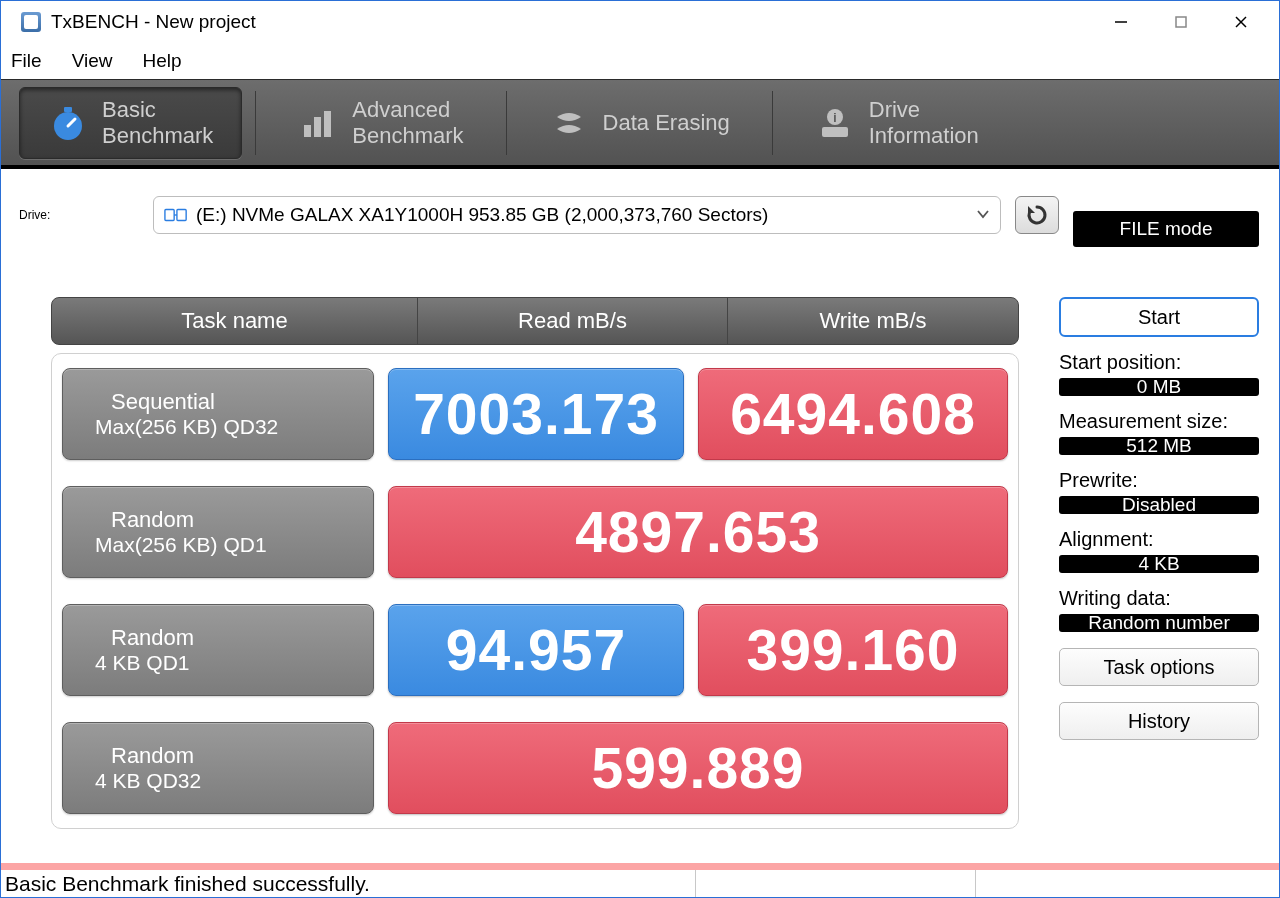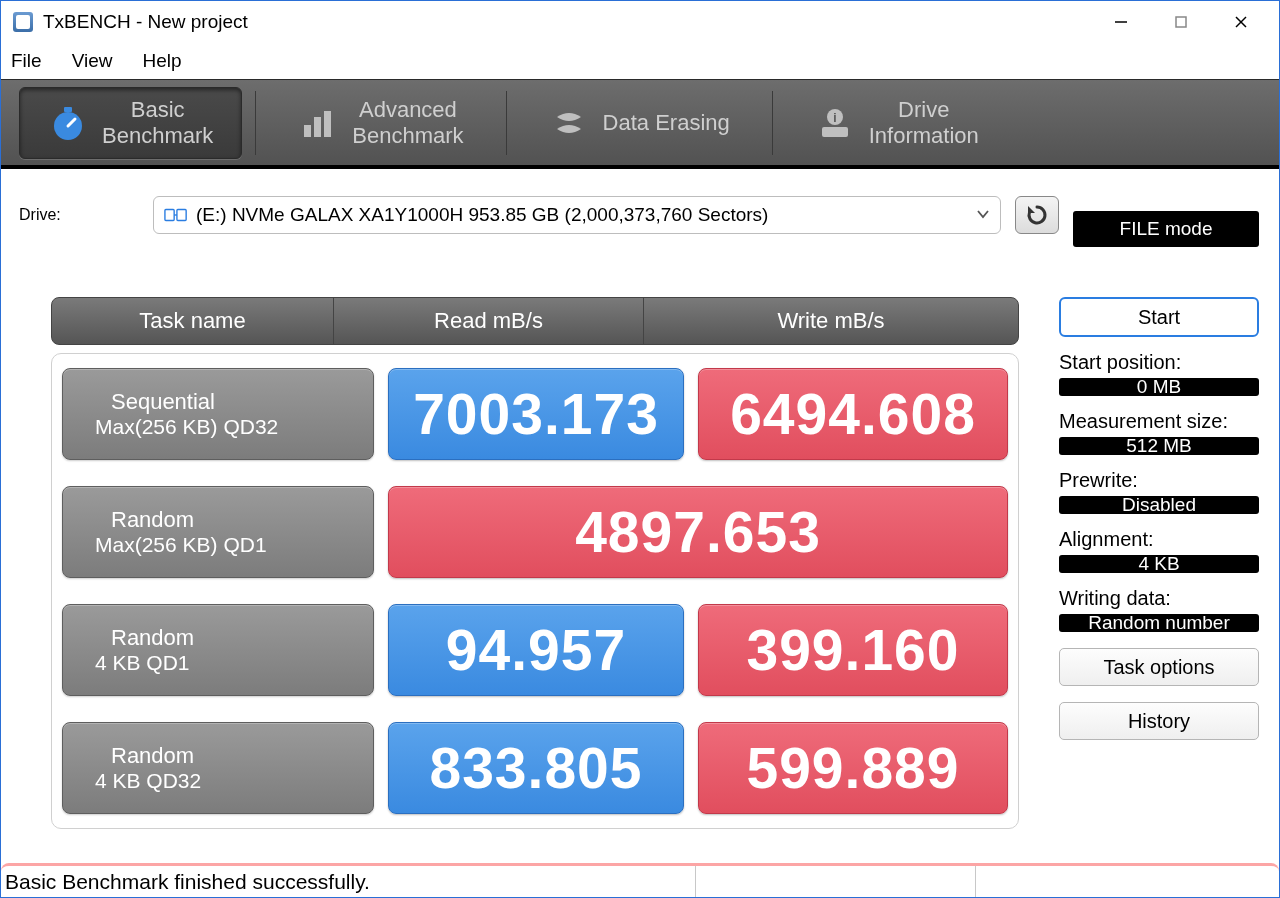--- a/index.html
+++ b/index.html
@@ -1,61 +1,61 @@
 <!DOCTYPE html>
 <html><head>
 <meta charset="utf-8">
 <style>
   * { box-sizing: border-box; margin: 0; padding: 0; font-family: "Segoe UI", Tahoma, sans-serif; }
   html, body { width: 1280px; height: 898px; background: #fff; overflow: hidden; }
   .window { width: 1280px; height: 898px; border: 1px solid #2a6fd6; display: flex; flex-direction: column; position: relative; }
-  .titlebar { height: 42px; display: flex; align-items: center; padding: 0 8px; background: #fff; }
+  .titlebar { height: 42px; display: flex; align-items: center; padding: 0 8px; background: #fff; margin-left: 8px; }
   .app-icon { width: 20px; height: 20px; margin: 0 10px 0 4px; background: linear-gradient(#6b9bd2,#3b6ea8); border-radius: 3px; position: relative; }
   .app-icon::after{content:""; position:absolute; inset:3px; background:#fff; border-radius:2px;}
   .title { font-size: 19px; color: #000; flex: 1; }
   .win-controls { display: flex; gap: 0; }
   .win-btn { width: 60px; height: 42px; display: flex; align-items: center; justify-content: center; color: #000; font-size: 14px; }
   .win-btn svg { width: 14px; height: 14px; }
   .menubar { height: 36px; display: flex; align-items: center; padding: 0 10px; gap: 30px; background: #fff; }
   .menu-item { font-size: 19px; color: #000; }
-  .toolbar { height: 90px; background: linear-gradient(#6d6d6d,#525252); display: flex; align-items: center; padding: 0 0 0 18px; gap: 7px; border-top:1px solid #2a2a2a; border-bottom:4px solid #000;text-align:center;}
+  .toolbar { height: 90px; background: linear-gradient(#6d6d6d,#525252); display: flex; align-items: center; padding: 0 0 0 18px; gap: 7px; border-top:1px solid #2a2a2a; border-bottom:4px solid #000;}
   .tool-btn { height: 72px; display: flex; align-items: center; gap: 14px; padding: 0 28px; color: #cfcfcf; border-radius: 6px; border:1px solid transparent;}
   .tool-btn.active { background: linear-gradient(#4a4a4a,#3a3a3a); border:1px solid #2a2a2a; box-shadow: inset 0 2px 4px rgba(0,0,0,0.5), 0 1px 0 rgba(255,255,255,0.15); }
   .tool-icon { width: 40px; height: 40px; display:flex; align-items:center; justify-content:center;}
   .tool-label { font-size: 22px; line-height: 1.15; }
   .toolbar .divider{ width:1px; height:64px; background:#3a3a3a; margin:0 6px;}
   .content { flex: 1; background: #fff; display: flex; flex-direction: column; }
   .drive-row { display: flex; align-items: center; padding: 14px 20px 10px 18px; gap: 14px; }
-  .drive-label { font-size: 16px; color: #000; width: 120px; }
+  .drive-label { font-size: 12px; color: #000; width: 120px; }
   .drive-select { flex: 1; height: 38px; border: 1px solid #bdbdbd; background: #fff; display: flex; align-items: center; padding: 0 10px; font-size: 19px; position: relative; border-radius:6px;}
   .drive-select .hdd-icon{ width:24px; height:18px; margin-right:8px; display:flex;}
   .drive-select .chev { position:absolute; right:10px; top:50%; transform:translateY(-50%); }
   .refresh-btn { width: 44px; height: 38px; border:1px solid #888; border-radius:6px; background: linear-gradient(#f4f4f4,#dcdcdc); display:flex; align-items:center; justify-content:center; }
   .mode-btn { width: 186px; height: 36px; background: #000; color: #fff; font-size: 19px; display:flex; align-items:center; justify-content:center; border-radius:3px;margin-top:28px;}
   .main-row { flex:1; display:flex; padding: 0 20px 0 20px; gap: 30px; }
   .left-col { flex:1; display:flex; flex-direction:column; padding-top: 40px; padding-left: 30px; padding-right: 10px;}
   .right-col { width: 200px; display:flex; flex-direction:column; padding-top: 40px; }
   .header-bar { height: 48px; background: linear-gradient(#7a7a7a,#555); border-radius: 8px; display:flex; color:#fff; font-size:22px; border:1px solid #444;}
   .header-bar > div { display:flex; align-items:center; justify-content:center; }
-  .hb-task { width: 282px; border-right:1px solid #444;}
+  .hb-task { width: 366px; border-right:1px solid #444;}
   .hb-read { width: 310px; border-right:1px solid #444;}
   .hb-write { flex:1; }
   .bench-rows-wrap{ border:1px solid #d0d0d0; border-radius:10px; margin-top:8px; padding: 14px 10px 14px 10px; display:flex; flex-direction:column; gap:26px;}
   .bench-row { display:flex; gap: 14px; align-items:stretch; }
   .task-btn { width: 312px; height: 92px; background: linear-gradient(#9a9a9a,#7c7c7c); border:1px solid #5e5e5e; border-radius:8px; color:#fff; display:flex; flex-direction:column; justify-content:center; padding-left: 32px; box-shadow: inset 0 1px 0 rgba(255,255,255,0.25), 0 1px 2px rgba(0,0,0,0.2);}
   .task-title { font-size: 22px; margin-left: 16px; }
   .task-sub { font-size: 21px; }
   .val-box { flex:1; height: 92px; border-radius:8px; display:flex; align-items:center; justify-content:center; color:#fff; font-size: 57px; font-weight: 700; letter-spacing: 1px; box-shadow: inset 0 1px 0 rgba(255,255,255,0.25), 0 1px 2px rgba(0,0,0,0.25); font-family: "Arial Black", "Segoe UI", sans-serif;}
   .val-read { width:296px; flex:none; background: linear-gradient(#5aa3ec,#3a8ae0); border:1px solid #2b6fc0;}
   .val-write { background: linear-gradient(#ef6b7a,#e14e5e); border:1px solid #c2394a;}
   .start-btn { height: 40px; border:2px solid #2a7de1; border-radius:6px; background:#fff; color:#000; font-size:20px; display:flex; align-items:center; justify-content:center;}
   .side-label { font-size: 20px; color:#000; margin-top: 14px; margin-bottom: 4px;}
   .side-val { height: 18px; background:#000; color:#fff; font-size:19px; display:flex; align-items:center; justify-content:center; border-radius:3px;}
   .side-btn { height: 38px; border:1px solid #b5b5b5; border-radius:5px; background: linear-gradient(#fdfdfd,#efefef); font-size:20px; display:flex; align-items:center; justify-content:center; margin-top: 16px;}
-  .statusbar { height: 34px; border-top:3px solid #fca5a5; display:flex; align-items:center; font-size:21px; padding: 0 4px; color:#000;border-radius:8px;}
+  .statusbar { height: 34px; border-top:7px solid #fca5a5; display:flex; align-items:center; font-size:21px; padding: 0 4px; color:#000;}
   .statusbar .seg1{ flex:1;}
   .statusbar .seg2{ width:280px; border-left:1px solid #c8c8c8; height:100%;}
   .statusbar .seg3{ width:300px; border-left:1px solid #c8c8c8; height:100%;}
 </style>
 </head>
 <body>
 
 <div class="window">
 
   <div class="titlebar">
@@ -189,21 +189,20 @@
               <div class="task-sub">4 KB QD1</div>
             </div>
             <div class="val-box val-read">94.957</div>
             <div class="val-box val-write">399.160</div>
           </div>
           <div class="bench-row">
             <div class="task-btn">
               <div class="task-title">Random</div>
               <div class="task-sub">4 KB QD32</div>
             </div>
-            <div class="val-box val-read">833.805</div>
             <div class="val-box val-write">599.889</div>
           </div>
         </div>
       </div>
 
       <div class="right-col">
         <div class="start-btn">Start</div>
         <div class="side-label">Start position:</div>
         <div class="side-val">0 MB</div>
         <div class="side-label">Measurement size:</div>

